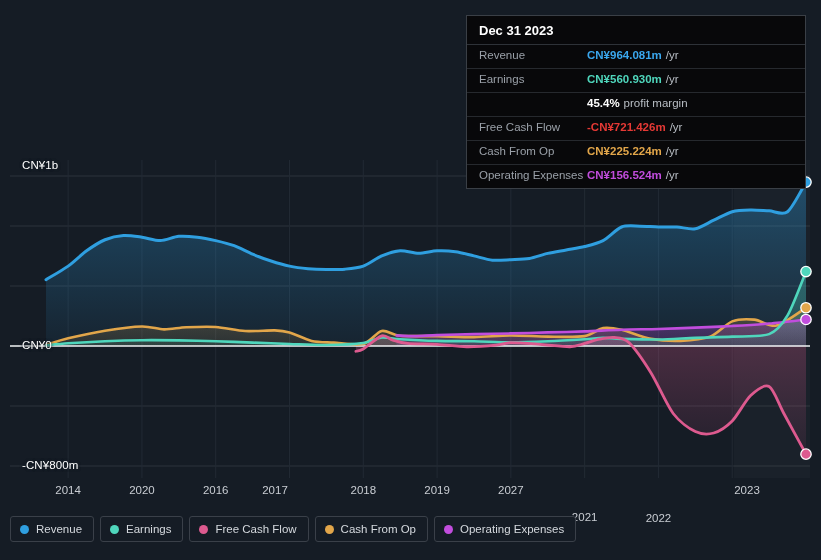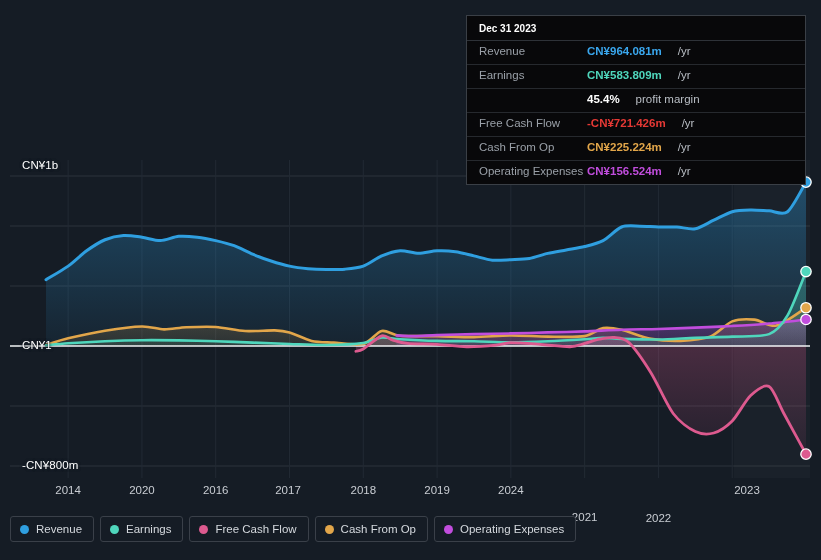--- a/index.html
+++ b/index.html
@@ -71,21 +71,21 @@
     width: 340px;
     background: #08080a;
     border: 1px solid #3a3f46;
     box-sizing: border-box;
     padding: 0;
     z-index: 20;
     font-size: 11.5px;
   }
   #tooltip-title {
     padding: 7px 12px 6px 12px;
-    font-size: 10px;
+    font-size: 13px;
     font-weight: bold;
     color: #ffffff;
     border-bottom: 1px solid #2e3238;
   }
   .tt-row {
     display: flex;
     align-items: baseline;
     padding: 4px 12px 4px 12px;
     border-bottom: 1px solid #26292e;
     min-height: 15px;
@@ -93,21 +93,21 @@
   .tt-row:last-child { border-bottom: none; }
   .tt-label {
     width: 108px;
     flex: 0 0 108px;
     color: #9aa0a8;
     font-size: 11.5px;
   }
   .tt-value {
     font-weight: bold;
     font-size: 11.5px;
-    margin-right: 16px;
+    margin-right: 4px;
   }
   .tt-suffix {
     color: #b9bec5;
     font-size: 11.5px;
     font-weight: normal;
   }
 
   
   #legend {
     position: absolute;
@@ -204,46 +204,46 @@
         <path d="M46.00,279.70C49.14,277.77 62.39,270.19 68.14,266.10C73.89,262.01 81.36,254.53 86.58,250.80C91.81,247.07 99.80,241.92 105.03,239.75C110.26,237.58 118.25,235.86 123.48,235.50C128.70,235.14 136.70,236.48 141.92,237.20C147.15,237.92 155.14,240.72 160.37,240.60C165.60,240.48 173.59,236.83 178.82,236.35C184.04,235.87 192.04,236.60 197.26,237.20C202.49,237.80 210.48,239.40 215.71,240.60C220.94,241.80 228.93,243.77 234.16,245.70C239.38,247.63 247.38,252.03 252.60,254.20C257.83,256.37 265.82,259.31 271.05,261.00C276.28,262.69 284.27,265.02 289.50,266.10C294.72,267.18 302.72,268.17 307.94,268.65C313.17,269.13 321.16,269.43 326.39,269.50C331.61,269.57 339.61,269.64 344.83,269.16C350.06,268.68 358.06,267.98 363.28,266.10C368.51,264.22 376.50,258.07 381.73,255.90C386.95,253.73 394.95,251.16 400.17,250.80C405.40,250.44 413.39,253.35 418.62,253.35C423.85,253.35 431.84,251.04 437.07,250.80C442.29,250.56 450.29,250.93 455.51,251.65C460.74,252.37 468.73,254.70 473.96,255.90C479.19,257.10 487.18,259.62 492.41,260.15C497.63,260.68 505.63,259.88 510.85,259.64C516.08,259.40 524.07,259.34 529.30,258.45C534.53,257.56 542.52,254.55 547.75,253.35C552.97,252.15 560.97,250.91 566.19,249.95C571.42,248.99 579.41,247.87 584.64,246.55C589.87,245.23 597.86,243.37 603.09,240.60C608.31,237.83 616.31,229.05 621.53,227.00C626.76,224.95 634.75,226.15 639.98,226.15C645.21,226.15 653.20,226.88 658.43,227.00C663.65,227.12 671.65,226.76 676.87,227.00C682.10,227.24 690.09,229.66 695.32,228.70C700.55,227.74 708.54,222.61 713.77,220.20C718.99,217.79 726.99,213.14 732.21,211.70C737.44,210.25 745.43,210.12 750.66,210.00C755.89,209.88 763.88,210.61 769.11,210.85C774.33,211.09 782.33,215.77 787.55,211.70C792.78,207.63 803.39,186.31 806.00,182.12" fill="none" stroke="#2f9fe0" stroke-width="3" stroke-linecap="round" stroke-linejoin="round"></path>
         <circle cx="806" cy="182.12" r="5.2" fill="#2f9fe0" stroke="#ffffff" stroke-width="1.3"></circle>
         <circle cx="806" cy="271.54" r="5.2" fill="#4fd6bc" stroke="#ffffff" stroke-width="1.3"></circle>
         <circle cx="806" cy="307.75" r="5.2" fill="#e2a64a" stroke="#ffffff" stroke-width="1.3"></circle>
         <circle cx="806" cy="319.48" r="5.2" fill="#c14ddd" stroke="#ffffff" stroke-width="1.3"></circle>
         <circle cx="806" cy="454.15" r="5.2" fill="#dd5a8f" stroke="#ffffff" stroke-width="1.3"></circle>
       </g>
     </svg>
 
   <div class="y-axis-label" id="y-label-top">CN¥1b</div>
-  <div class="y-axis-label" id="y-label-zero">CN¥1</div>
+  <div class="y-axis-label" id="y-label-zero">CN¥0</div>
   <div class="y-axis-label" id="y-label-bot">-CN¥800m</div>
 
   <div id="x-axis-labels">
       <div class="x-tick" style="left: 68.1359px;">2014</div>
       <div class="x-tick" style="left: 141.922px;">2020</div>
       <div class="x-tick" style="left: 215.709px;">2016</div>
-      <div class="x-tick" style="left: 288px;">2017</div>
+      <div class="x-tick" style="left: 275px;">2017</div>
       <div class="x-tick" style="left: 363.282px;">2018</div>
       <div class="x-tick" style="left: 437.068px;">2019</div>
-      <div class="x-tick" style="left: 510.854px;">2024</div>
+      <div class="x-tick" style="left: 510.854px;">2027</div>
       <div class="x-tick" style="left: 584.641px; margin-top: 27px;">2021</div>
       <div class="x-tick" style="left: 658.427px; margin-top: 28px;">2022</div>
       <div class="x-tick" style="left: 747px;">2023</div>
     </div>
 
   <div id="tooltip">
     <div id="tooltip-title">Dec 31 2023</div>
     <div id="tooltip-rows">
         <div class="tt-row">
           <div class="tt-label">Revenue</div>
           <div><span class="tt-value" style="color: rgb(58, 167, 238);">CN¥964.081m</span><span class="tt-suffix">/yr</span></div>
         </div>
         <div class="tt-row">
           <div class="tt-label">Earnings</div>
-          <div><span class="tt-value" style="color: rgb(79, 214, 188);">CN¥583.809m</span><span class="tt-suffix">/yr</span></div>
+          <div><span class="tt-value" style="color: rgb(79, 214, 188);">CN¥560.930m</span><span class="tt-suffix">/yr</span></div>
         </div>
         <div class="tt-row">
           <div class="tt-label"></div>
           <div><span class="tt-value" style="color: rgb(255, 255, 255); text-align: right;">45.4%</span><span class="tt-suffix">profit margin</span></div>
         </div>
         <div class="tt-row">
           <div class="tt-label">Free Cash Flow</div>
           <div><span class="tt-value" style="color: rgb(229, 57, 53);">-CN¥721.426m</span><span class="tt-suffix">/yr</span></div>
         </div>
         <div class="tt-row">

